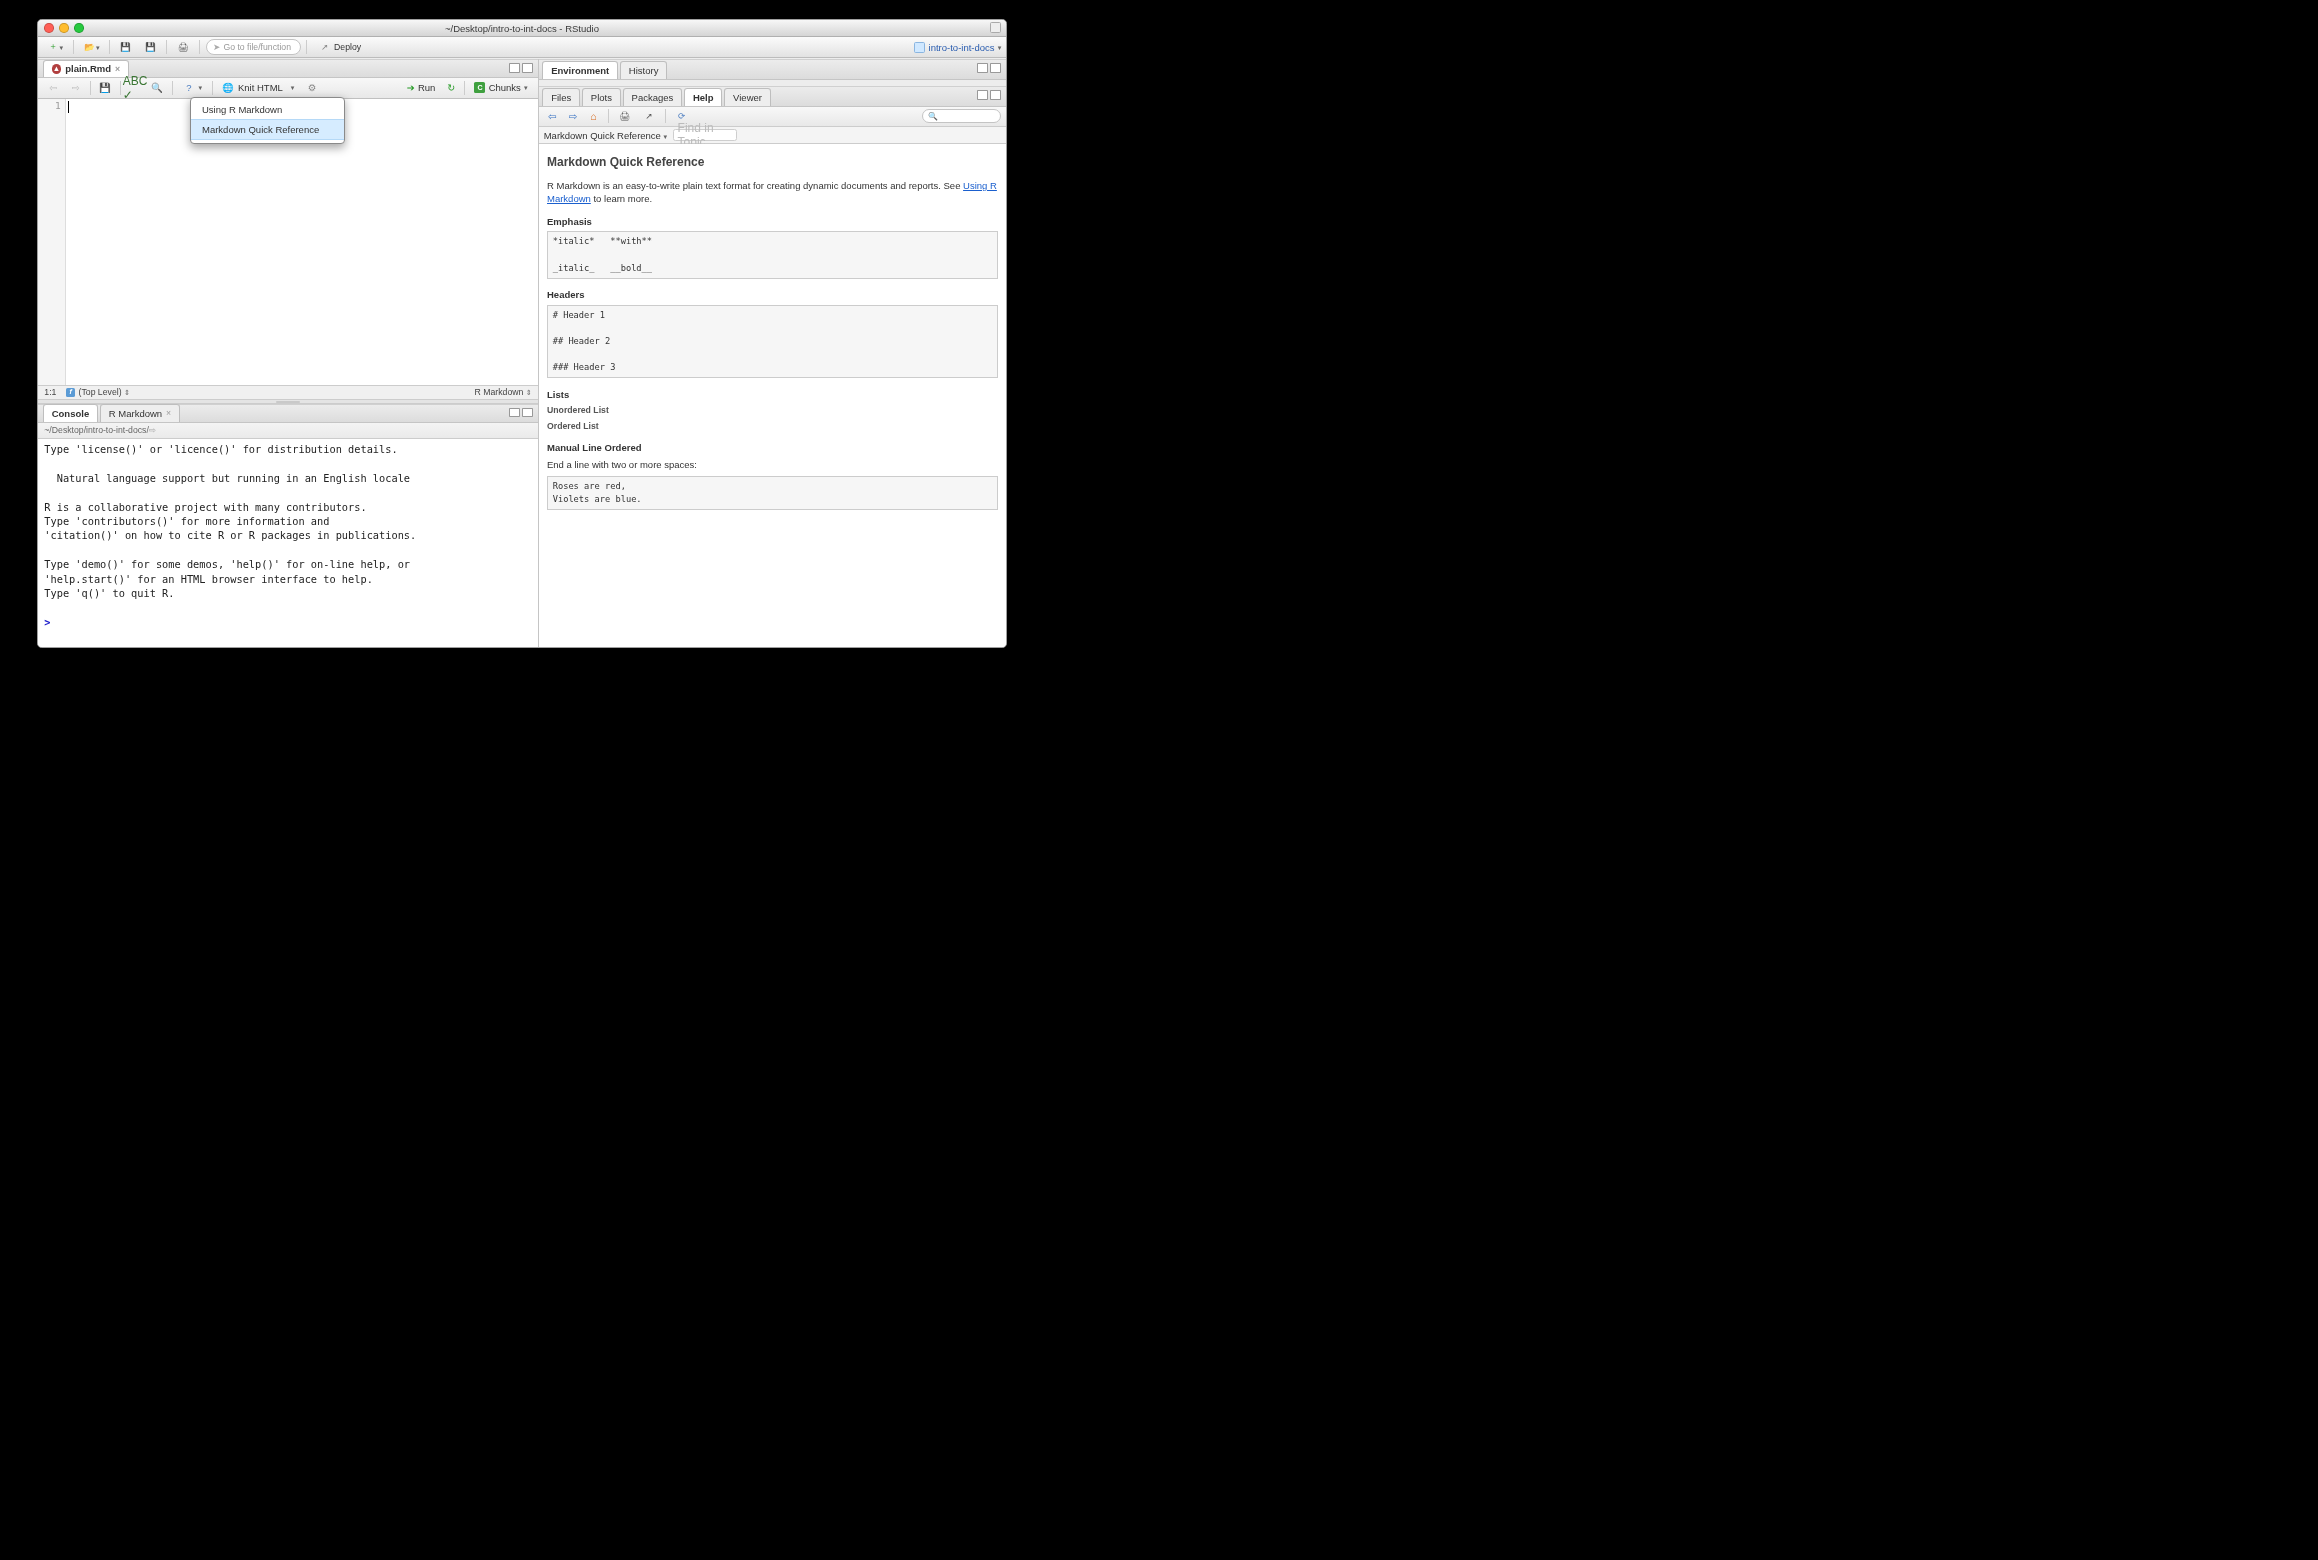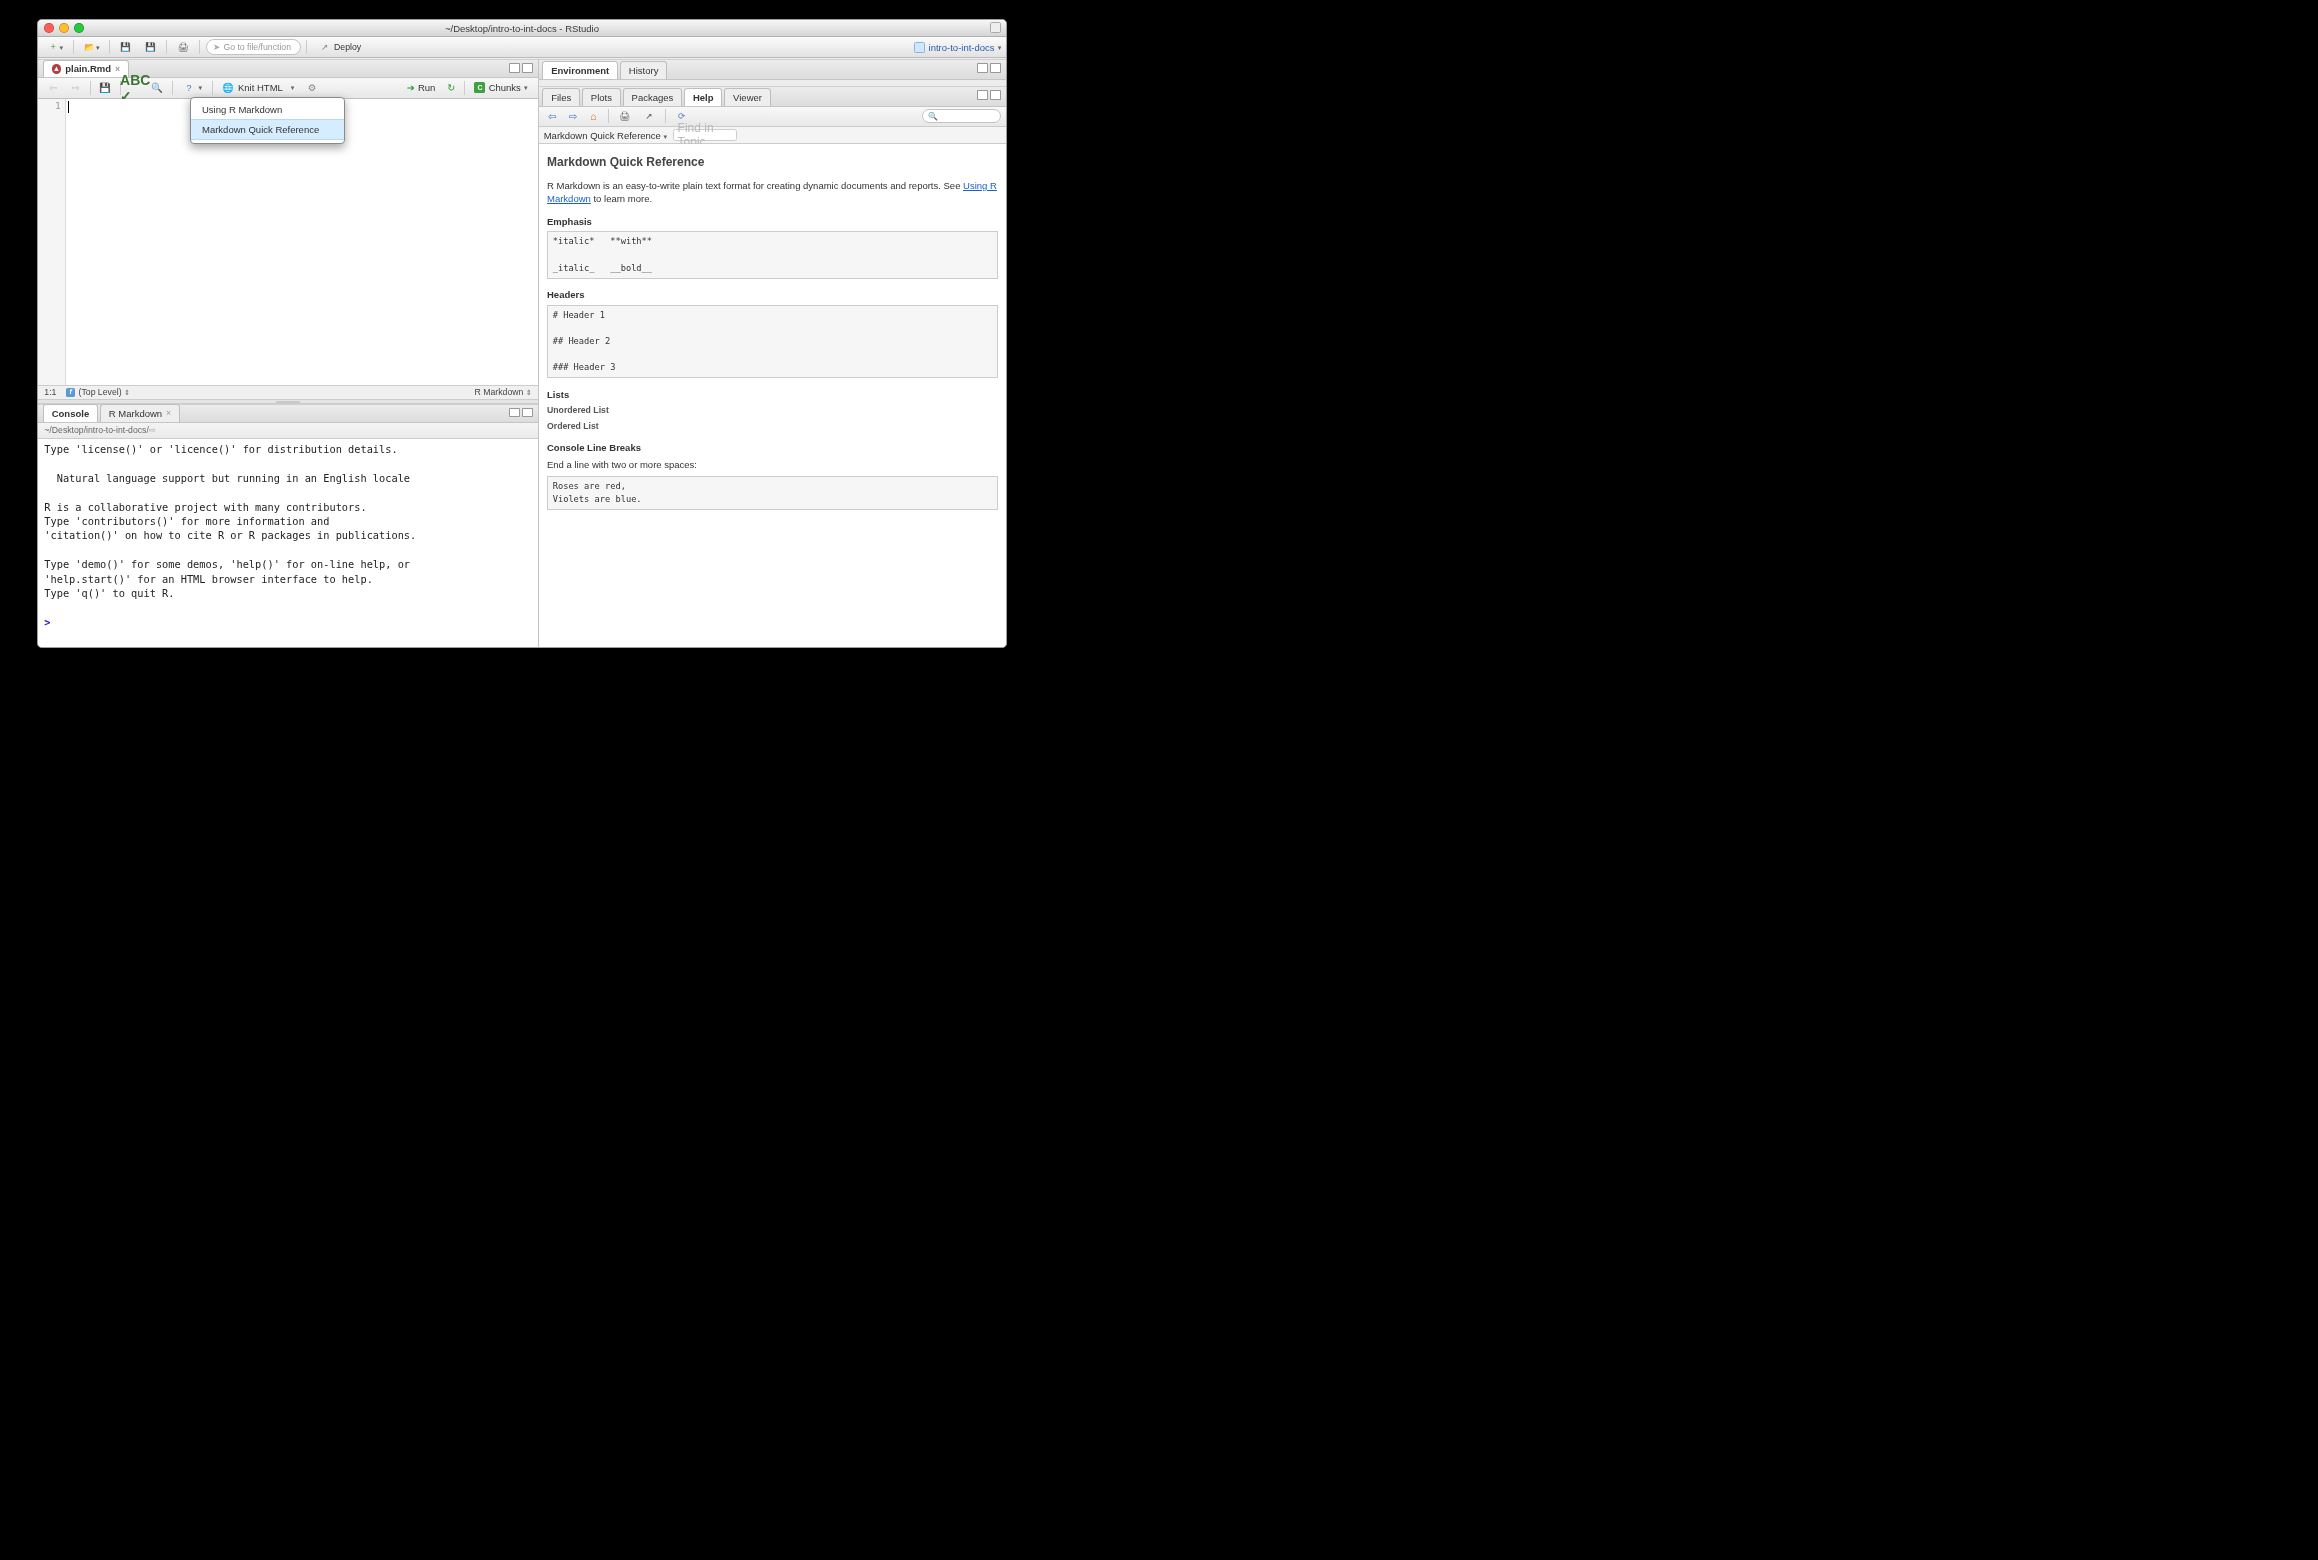--- a/index.html
+++ b/index.html
@@ -155,21 +155,21 @@
             </span>
           <span class="tbtn">
               <span class="mini" style="color:#bbb">⇨</span>
             </span>
           <span class="sep"></span>
           <span class="tbtn">
               <span class="mini" style="color:#6fa0d6">💾</span>
             </span>
           <span class="sep"></span>
           <span class="tbtn">
-              <span class="mini" style="color:#3a7633;font-size:14px;font-weight:bold">ABC<br>✓</span>
+              <span class="mini" style="color:#3a7633;font-size:12px;font-weight:normal">ABC<br>✓</span>
             </span>
           <span class="tbtn">
               <span class="mini">🔍</span>
             </span>
           <span class="sep"></span>
           <span class="tbtn et-text">
               <span class="mini" style="color:#4a7cc0">?</span>
               <span class="caret">▾</span>
             </span>
           <span class="sep"></span>
@@ -329,21 +329,21 @@
 _italic_   __bold__</div>
           <h3>Headers</h3>
           <div class="codebox"># Header 1
 
 ## Header 2
 
 ### Header 3</div>
           <h3>Lists</h3>
           <div class="sub">Unordered List</div>
           <div class="sub">Ordered List</div>
-          <h3>Console Line Breaks</h3>
+          <h3>Manual Line Ordered</h3>
           <p>End a line with two or more spaces:</p>
           <div class="codebox">Roses are red,
 Violets are blue.</div>
 
         </div>
       </div>
     </div>
   </div>
 </div>
 

